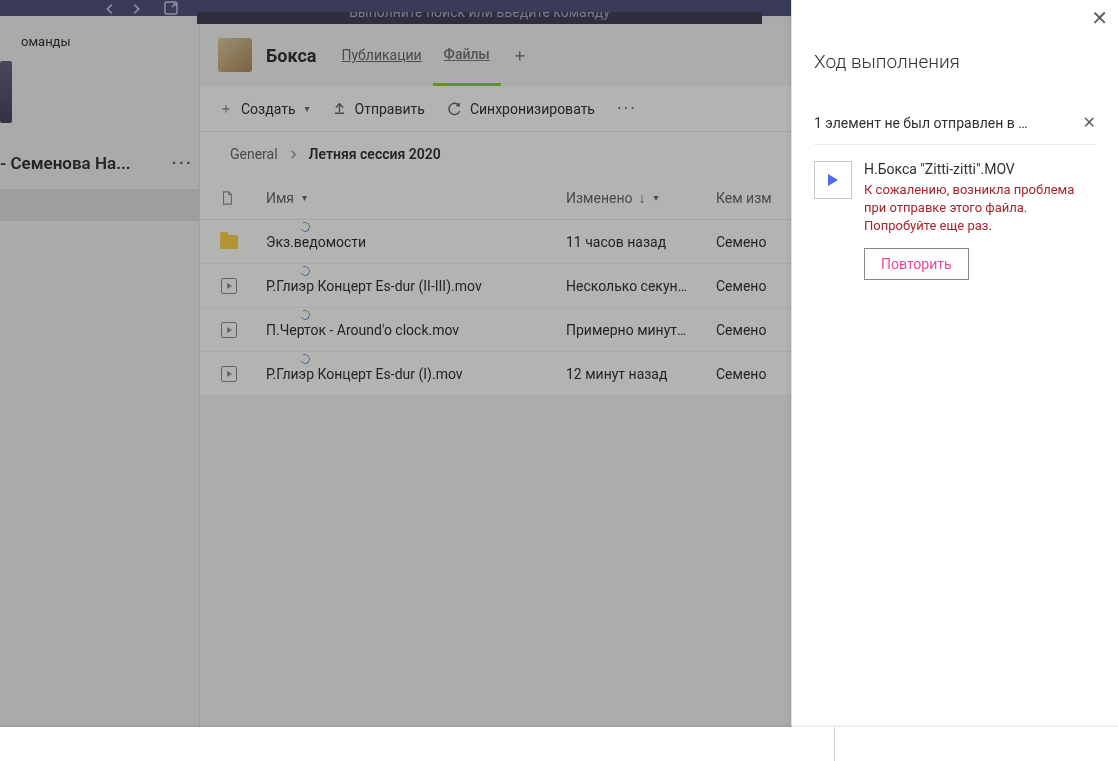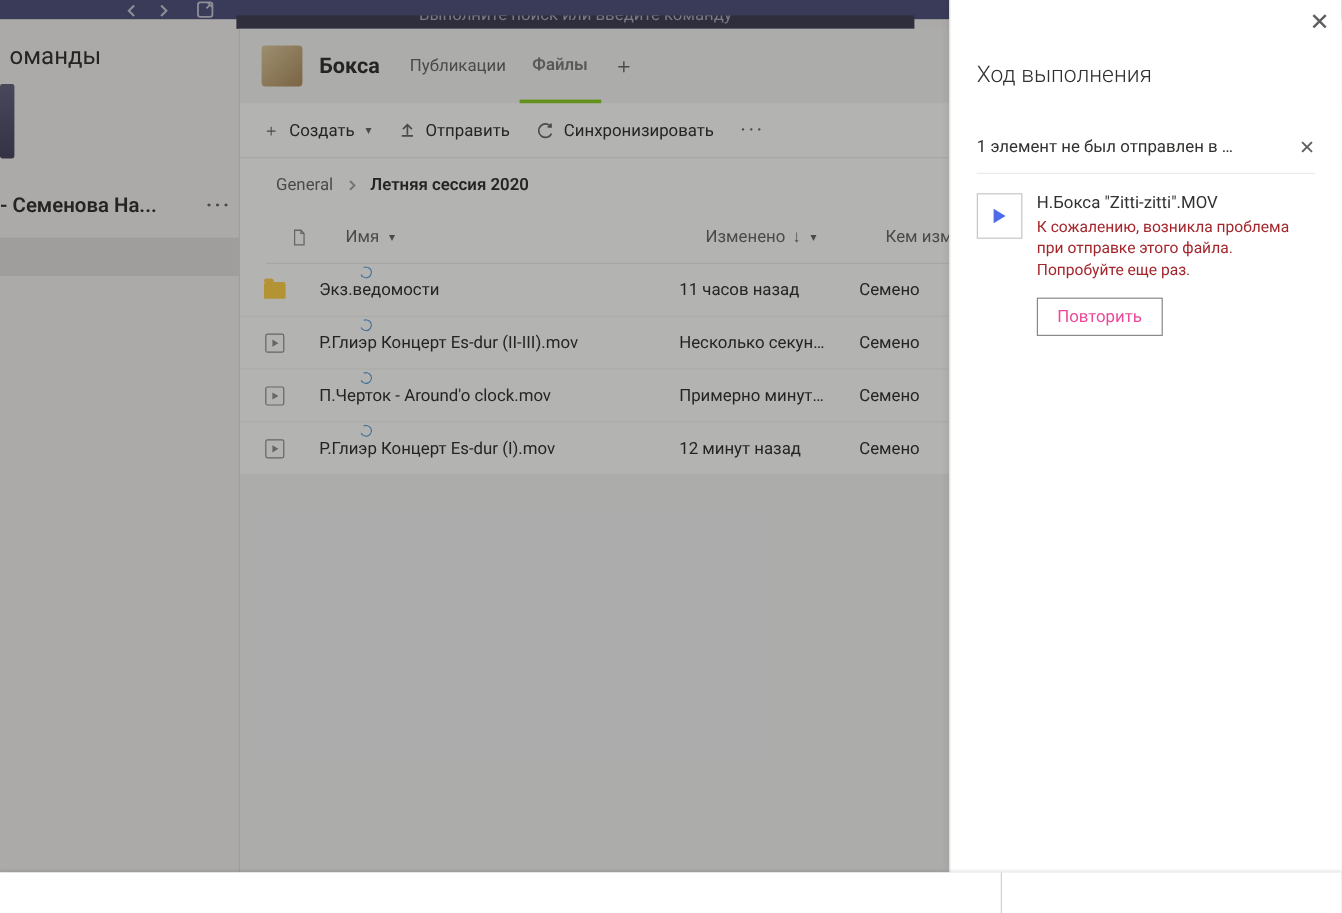--- a/index.html
+++ b/index.html
@@ -41,21 +41,21 @@
   .sidebar {
     position: absolute;
     left: 0;
     top: 24px;
     width: 200px;
     height: 703px;
     background: #f3f2f1;
     border-right: 1px solid #e1dfdd;
     box-shadow: 0 2px 4px rgba(0,0,0,.08);
   }
-  .teams-head { padding: 10px 12px 6px 8px; font-size: 20px; color: #252423; }
+  .teams-head { padding: 10px 12px 6px 8px; font-size: 13px; color: #252423; margin-left: 13px; }
   .avatar-block {
     width: 12px; height: 62px;
     background: linear-gradient(#5d5a7a,#3c3a58);
     margin-left: 0;
     margin-top: 6px;
     border-radius: 2px;
   }
   .team-row {
     display: flex; align-items: center; justify-content: space-between;
     padding: 6px 6px 6px 0;
@@ -84,21 +84,21 @@
     display: flex; align-items: center;
     padding: 0 18px;
     background: #f5f5f5;
   }
   .channel-ico {
     width: 34px; height: 34px; border-radius: 3px;
     background: linear-gradient(135deg,#ddc89b,#a78655);
     margin-right: 14px;
   }
   .channel-title { font-size: 18px; font-weight: 700; color: #252423; margin-right: 14px; }
-  .tab { font-size: 14px; color: #605e5c; padding: 0 11px; height: 62px; display:flex; align-items:center; cursor:pointer; }
+  .tab { font-size: 14px; color: #605e5c; padding: 0 11px; height: 62px; display:flex; align-items:center; cursor:pointer;text-decoration:underline; }
   .tab.active { color: #737373; font-weight: 600; border-bottom: 3px solid #84cc16; }
   .add-tab { font-size: 18px; color: #605e5c; padding: 0 10px; cursor:pointer; }
 
   .toolbar {
     height: 46px;
     display: flex; align-items: center;
     padding: 0 18px;
     gap: 22px;
     font-size: 14px; color: #252423;
     border-bottom: 1px solid #edebe9;
@@ -125,21 +125,21 @@
     background:#fff;
   }
   .ghead, .grow {
     display:grid;
     grid-template-columns: 46px 300px 150px 100px;
     align-items:center;
     height: 44px;
     padding: 0 6px 0 20px;
     font-size:14px;
   }
-  .ghead { color:#605e5c; border-bottom:1px solid #edebe9;margin-left:22px;}
+  .ghead { color:#605e5c; border-bottom:1px solid #edebe9;}
   .ghead .col { display:flex; align-items:center; gap:6px;}
   .grow { color:#252423; border-bottom:1px solid #f3f2f1;}
   .fico { width:18px; height:18px; display:inline-flex; align-items:center; justify-content:center;}
   .folder-ico { width:18px; height:14px; background:#ffce3d; border-radius:2px 2px 1px 1px; position:relative;}
   .folder-ico::before { content:""; position:absolute; top:-3px; left:0; width:8px; height:3px; background:#ffce3d; border-radius:2px 2px 0 0;}
   .video-ico { width:16px; height:16px; border:1px solid #8a8886; border-radius:2px; position:relative;}
   .video-ico::after { content:""; position:absolute; left:5px; top:4px; border-left:5px solid #8a8886; border-top:3.5px solid transparent; border-bottom:3.5px solid transparent;}
   .sync-badge {
     position:absolute; width:10px; height:10px;
     margin-left: 34px; margin-top: -30px;

